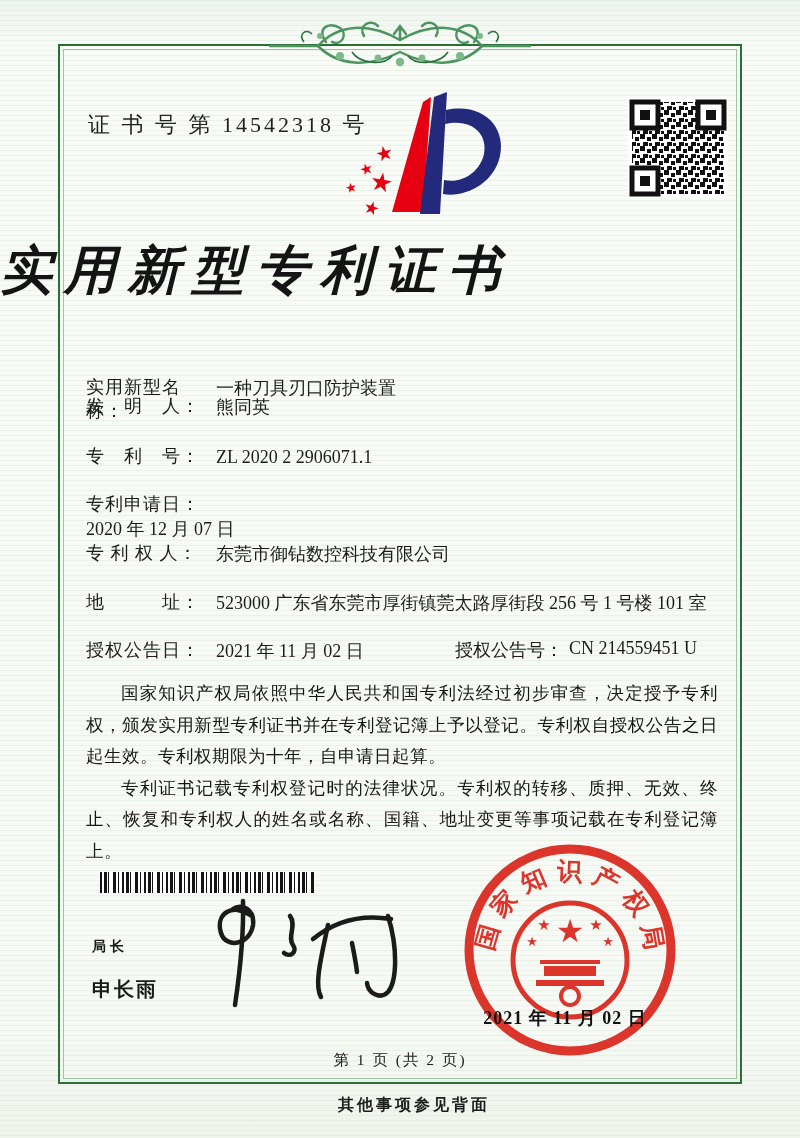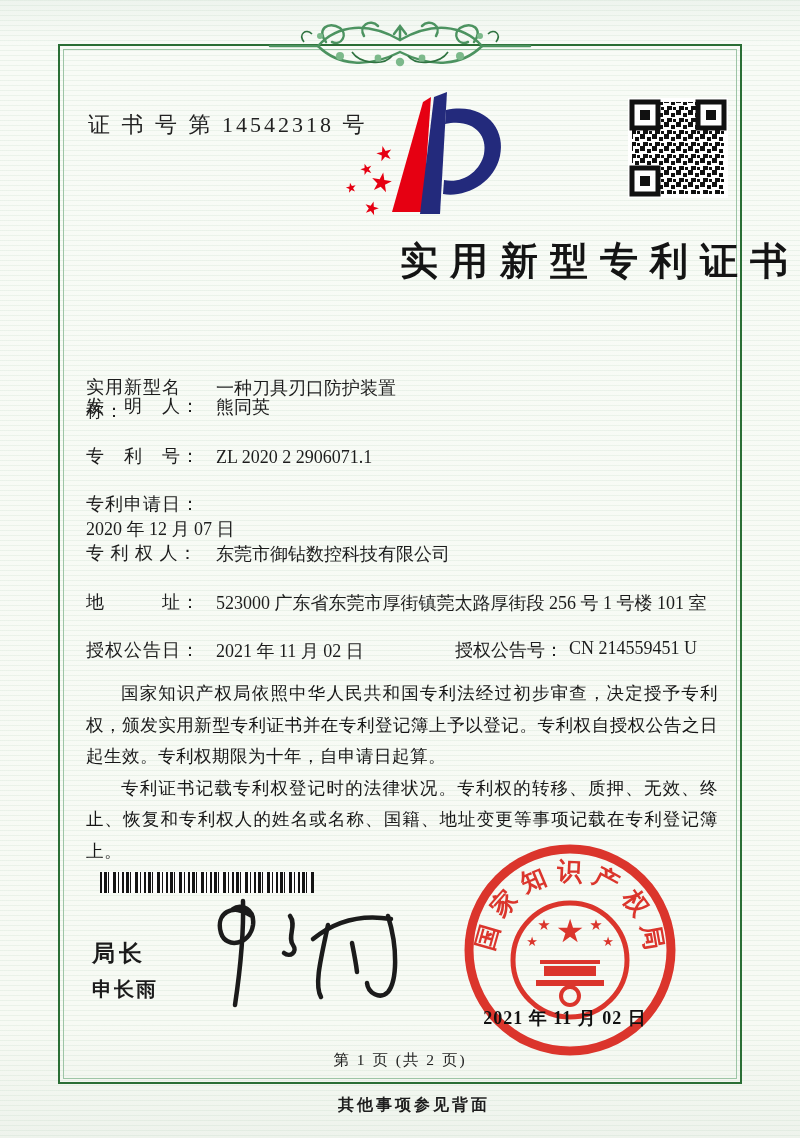--- a/index.html
+++ b/index.html
@@ -24,22 +24,23 @@
 
   .cert-no {
     position:absolute; left:88px; top:110px;
     font-size:22px; color:#222; letter-spacing:3px; font-weight:500;
   }
   .logo { position:absolute; left:330px; top:88px; }
   .qr { position:absolute; left:628px; top:98px; }
 
   .title {
     position:absolute; left:0; top:236px; width:100%;
-    text-align:right; font-size:38px; font-weight:bold; color:#141414;
+    text-align:left; font-size:52px; font-weight:bold; color:#141414;
     letter-spacing:12px;
+    font-style:italic;
   }
 
   .row { position:absolute; left:86px; display:flex; font-size:18px; color:#1c1c1c; }
   .row .lbl { width:130px; flex:0 0 auto; letter-spacing:1px; }
   .row .val { max-width:510px; line-height:27px; }
   .r1 { top:343px;margin-top:32px; } .r2 { top:394px; } .r3 { top:444px; }
   .r4 { top:492px;flex-direction:column; } .r5 { top:541px; } .r6 { top:590px; }
   .r7 { top:638px; }
   .r7b { position:absolute; left:455px; top:638px; display:flex; font-size:18px; color:#1c1c1c; }
 
@@ -50,21 +51,21 @@
   }
 
   .barcode {
     position:absolute; left:100px; top:872px; width:214px; height:21px;
     background:repeating-linear-gradient(90deg,
       #141414 0 2px, #fdfdfd 2px 4px, #141414 4px 7px, #fdfdfd 7px 8px,
       #141414 8px 9px, #fdfdfd 9px 13px, #141414 13px 16px, #fdfdfd 16px 18px,
       #141414 18px 19px, #fdfdfd 19px 22px);
   }
 
-  .signer-title { position:absolute; left:92px; top:938px; font-size:23px; font-weight:bold; color:#1b1b1b; letter-spacing:4px; }
+  .signer-title { position:absolute; left:92px; top:938px; font-size:14px; font-weight:bold; color:#1b1b1b; letter-spacing:4px; }
   .signer-name  { position:absolute; left:92px; top:976px; font-size:20px; font-weight:bold; color:#1b1b1b; letter-spacing:2px; }
   .signature { position:absolute; left:195px; top:893px; }
 
   .seal { position:absolute; left:452px; top:838px; }
   .seal-date {
     position:absolute; left:470px; top:1006px; width:190px; text-align:center;
     font-size:18px; font-weight:bold; color:#111; letter-spacing:1px; z-index:5;
   }
 
   .page-info {

